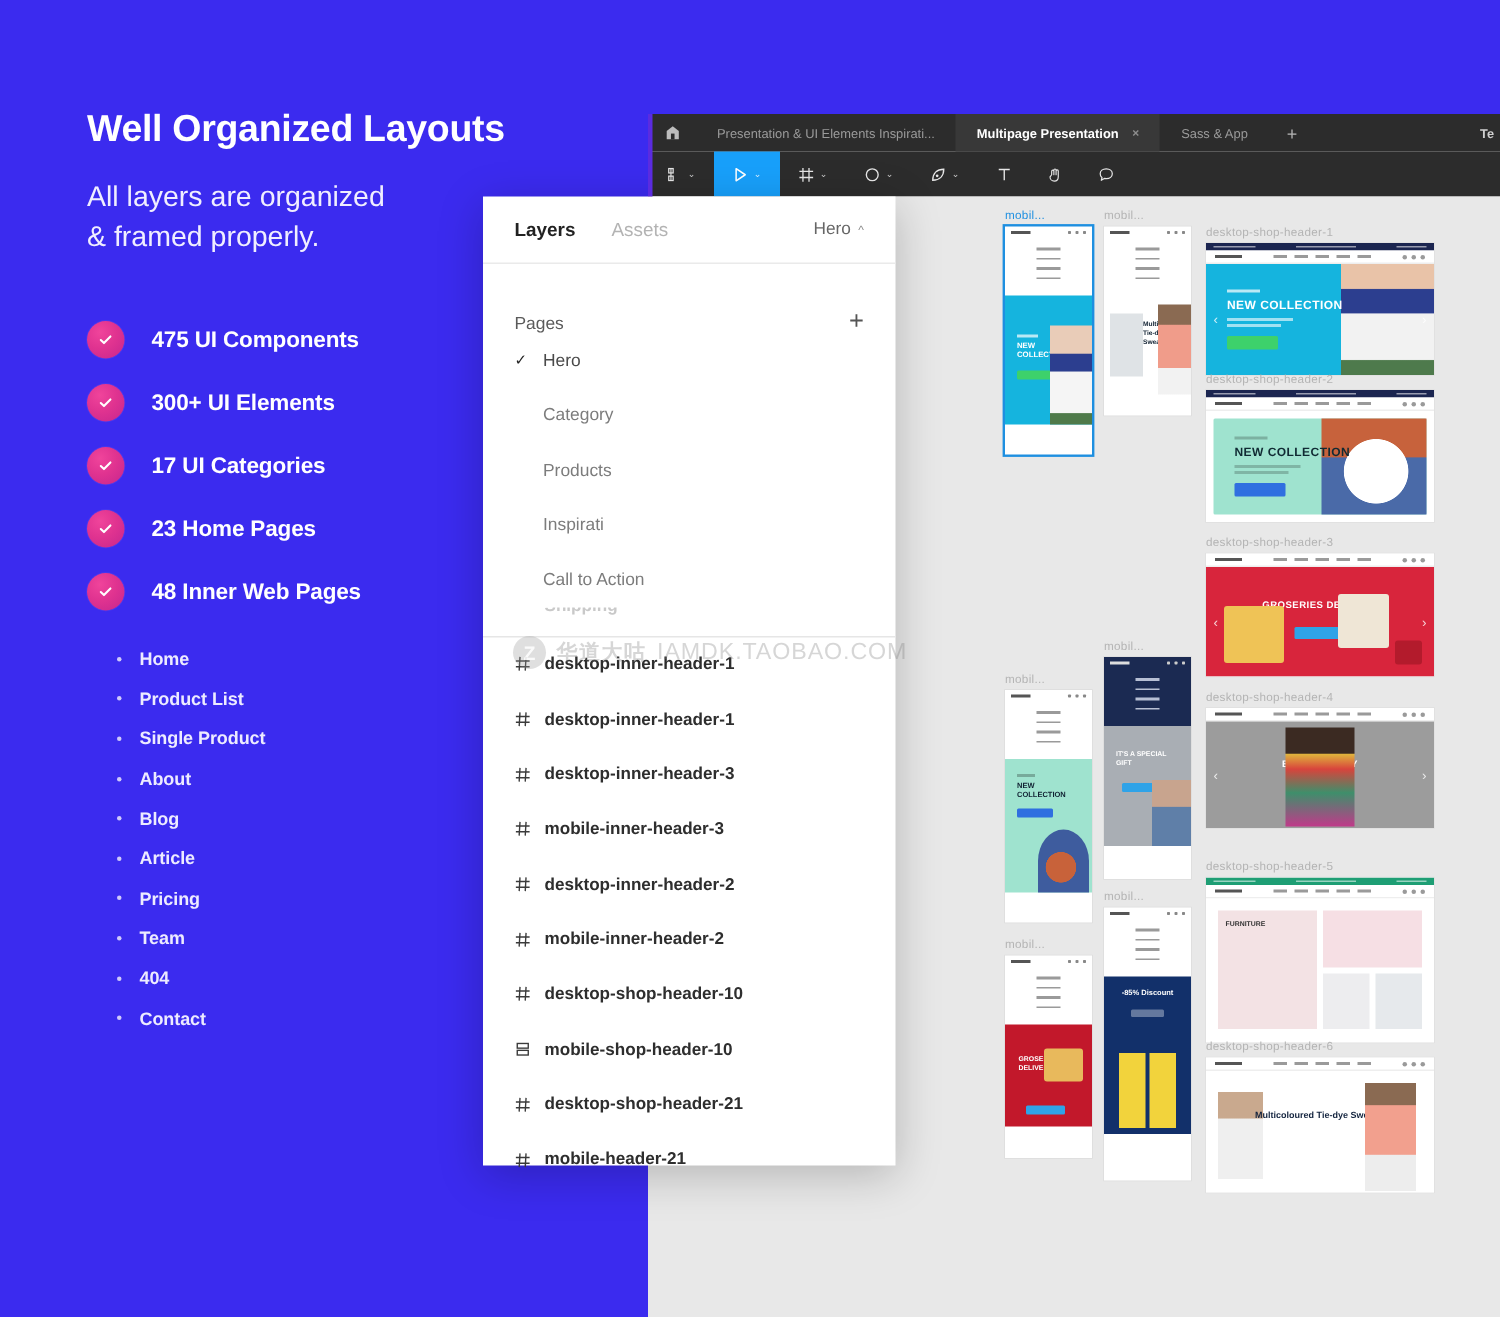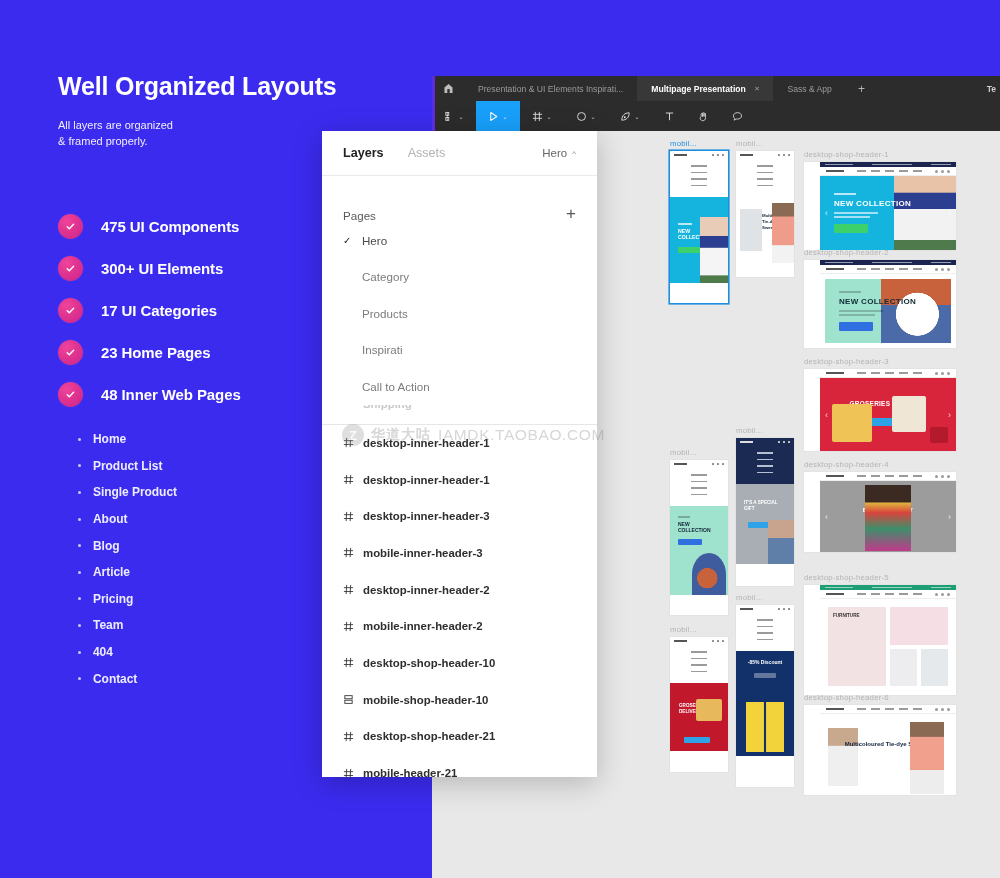--- a/index.html
+++ b/index.html
@@ -5,21 +5,21 @@
   * { box-sizing: border-box; margin:0; padding:0; }
   html,body { width:1000px; height:878px; overflow:hidden; }
   body {
     font-family: "Liberation Sans", sans-serif;
     background:#3B2BEF;
     position:relative;
   }
   
   .promo { position:absolute; left:58px; top:72px; width:330px; color:#fff; }
   .promo-title { font-size:25px; font-weight:bold; letter-spacing:-0.2px; line-height:1.15; }
-  .promo-sub { margin-top:17px; font-size:11px; line-height:1.45; color:#F0EEFF; font-weight:400; }
+  .promo-sub { margin-top:17px; font-size:19px; line-height:1.45; color:#F0EEFF; font-weight:400; }
 
   .features { position:absolute; left:58px; top:205px; }
   .feat-row { display:flex; align-items:center; height:42px; }
   .feat-badge {
     width:25px; height:25px; border-radius:50%;
     background:radial-gradient(circle at 35% 30%, #F0449B 0%, #E03390 45%, #C6268E 100%);
     display:flex; align-items:center; justify-content:center;
     flex:0 0 auto; box-shadow:0 0 0 0.5px rgba(255,255,255,0.08);
   }
   .feat-badge svg { display:block; }
@@ -49,21 +49,21 @@
   .tool.active { background:#18A0FB; color:#fff; }
   .tool .car { font-size:6px; margin-left:3px; opacity:.85; }
   .tool svg { display:block; }
 
   .canvas { position:absolute; left:0; top:55px; right:0; bottom:32px; background:#E8E8E8; overflow:hidden; }
 
   .frame-label { font-size:7.8px; color:#B4B4B4; white-space:nowrap; letter-spacing:.2px; margin-bottom:3px; }
   .frame-label.blue { color:#1E8FE0; }
 
   .col { position:absolute; }
-  .shot { background:#fff; overflow:hidden; position:relative; box-shadow:0 0 0 0.5px rgba(0,0,0,.04);padding-left:16px; }
+  .shot { background:#fff; overflow:hidden; position:relative; box-shadow:0 0 0 0.5px rgba(0,0,0,.04); }
   .navbar { height:9px; background:#fff; display:flex; align-items:center; padding:0 6px; border-bottom:.5px solid #eee; }
   .navbar .brand { width:18px; height:2px; background:#555; }
   .navbar .mid { flex:1; display:flex; justify-content:center; gap:5px; }
   .navbar .mid i { width:9px; height:1.5px; background:#9a9a9a; display:block; }
   .navbar .rt { display:flex; gap:3px; }
   .navbar .rt i { width:3px; height:3px; background:#9a9a9a; border-radius:50%; display:block; }
   .topstrip { height:5px; display:flex; align-items:center; justify-content:space-between; padding:0 5px; }
   .topstrip i { height:1.2px; background:rgba(255,255,255,.55); display:block; }
 
   .hero { position:relative; display:flex; align-items:center; }

